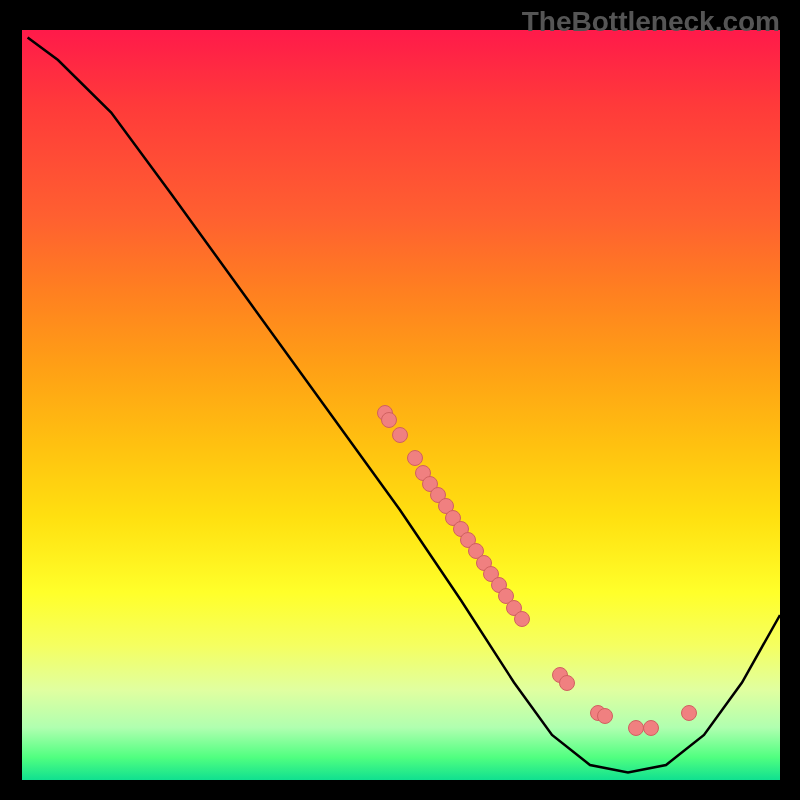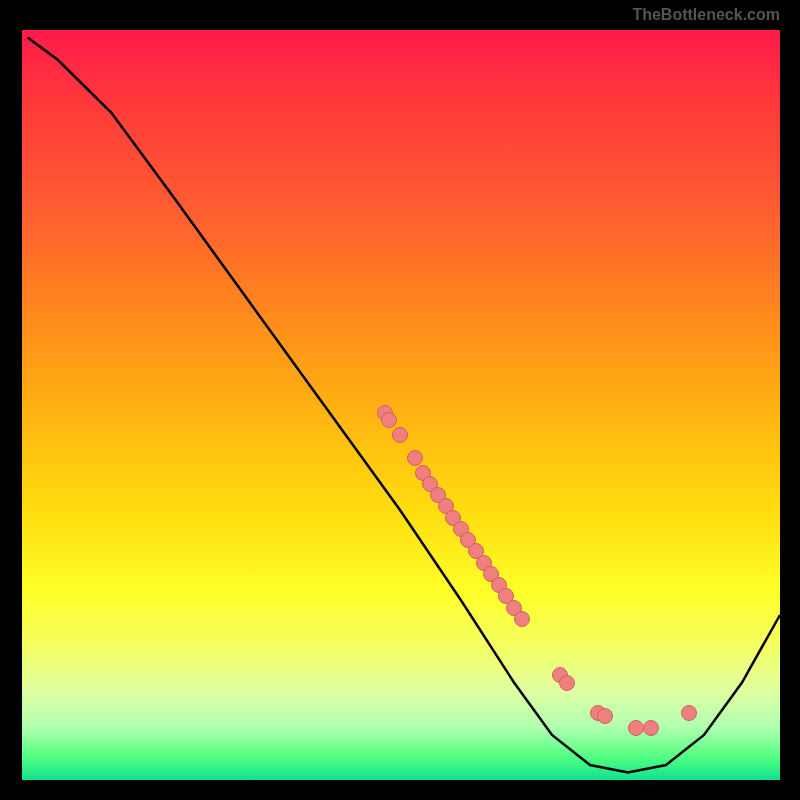--- a/index.html
+++ b/index.html
@@ -9,21 +9,21 @@
     background: #000;
     position: relative;
     font-family: Arial, sans-serif;
     overflow: hidden;
   }
   .watermark {
     position: absolute;
     top: 6px;
     right: 20px;
     color: #555;
-    font-size: 16px;
+    font-size: 28px;
     font-weight: bold;
     z-index: 10;
     text-align: center;
   }
   .plot-area {
     position: absolute;
     left: 20px;
     top: 30px;
     width: 760px;
     height: 750px;

